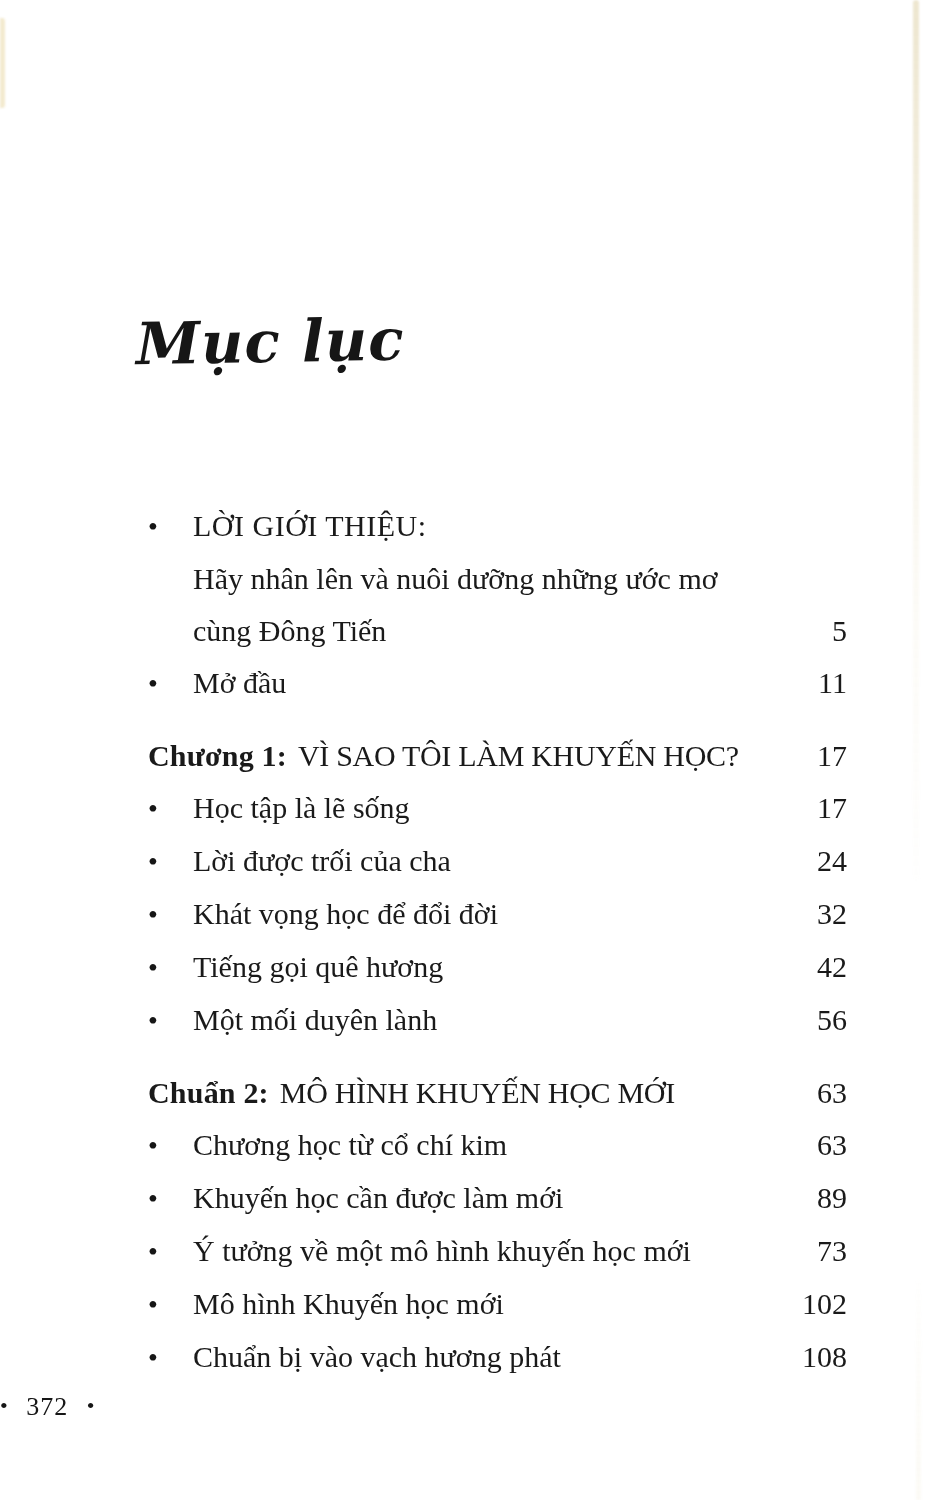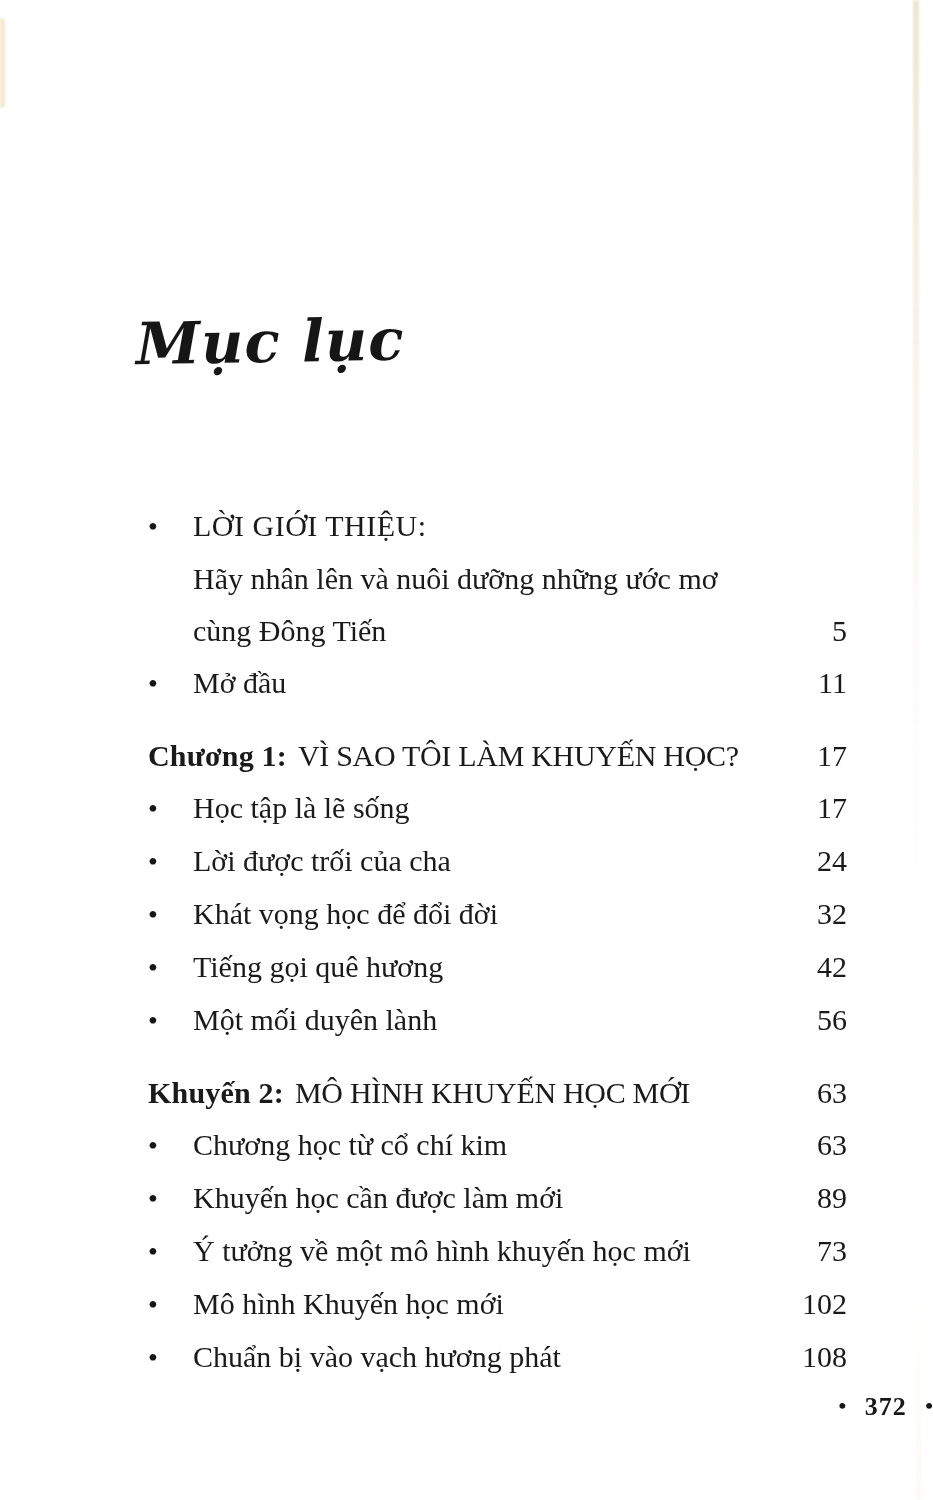--- a/index.html
+++ b/index.html
@@ -70,24 +70,23 @@
     text-align: right;
   }
   .cont { padding-left: 45px; justify-content: flex-end; }
   .chapter { margin-top: 20px; gap: 20px; }
   .chap-text { flex: 1; display: flex; align-items: baseline; }
   .chap-prefix { font-weight: bold; margin-right: 11px; letter-spacing: 0.2px; }
   .chap-title { letter-spacing: -0.3px; }
   .footer {
     position: absolute;
     top: 1392px; left: 0; width: 100%;
-    text-align: right;
+    text-align: left;
     font-size: 26px;
     color: #161616;
-    font-weight: bold;
   }
   .footer .dot { font-size: 22px; vertical-align: 2px; }
   .footer .num { margin: 0 12px; letter-spacing: 1px; }
 </style>
 </head>
 <body>
 
 <div class="edge-left"></div>
 <div class="edge-right"></div>
 <div class="edge-right-low"></div>
@@ -145,21 +144,21 @@
     <span class="pagenum">42</span>
   </div>
   <div class="row">
     <span class="bullet">•</span>
     <span class="label">Một mối duyên lành</span>
     <span class="pagenum">56</span>
   </div>
 
   <div class="row chapter">
     <span class="chap-text">
-      <span class="chap-prefix">Khuyến 2:</span>
+      <span class="chap-prefix">Chuẩn 2:</span>
       <span class="chap-title caps">MÔ HÌNH KHUYẾN HỌC MỚI</span>
     </span>
     <span class="pagenum">63</span>
   </div>
 
   <div class="row">
     <span class="bullet">•</span>
     <span class="label">Chương học từ cổ chí kim</span>
     <span class="pagenum">63</span>
   </div>

